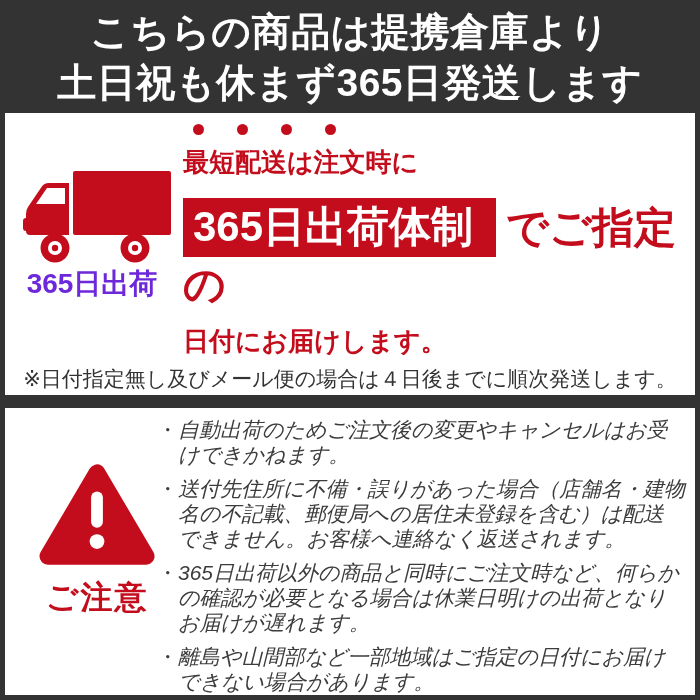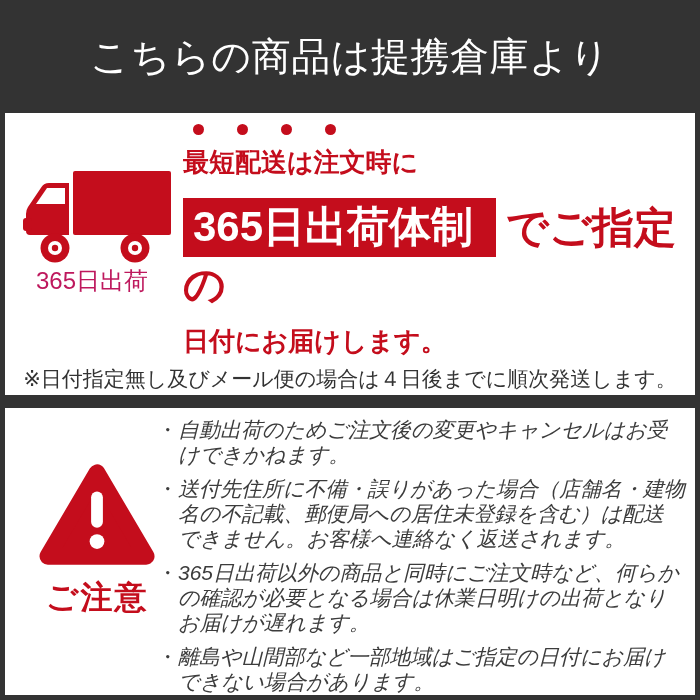--- a/index.html
+++ b/index.html
@@ -10,34 +10,34 @@
   }
   .canvas {
     position:relative; width:700px; height:700px;
     background:#333333; overflow:hidden;
   }
 
   
   .header {
     position:absolute; left:0; top:0; width:700px; height:113px;
     display:flex; flex-direction:column; justify-content:center; align-items:center;
-    color:#ffffff; font-weight:normal; font-size:39px; line-height:51px;
+    color:#ffffff; font-weight:bold; font-size:39px; line-height:51px;
     letter-spacing:0.5px; text-align:center;
   }
 
   
   .panel-shipping {
     position:absolute; left:5px; top:113px; width:690px; height:282px;
     background:#ffffff;
   }
   .truck-wrap { position:absolute; left:18px; top:58px; width:150px; }
   .truck-wrap svg { display:block; width:150px; height:98px; }
   .truck-label {
     position:absolute; left:6px; top:152px; width:162px;
-    text-align:center; color:#be185d; font-size:24px; font-weight:400;
+    text-align:center; color:#6d28d9; font-size:28px; font-weight:700;
   }
   .ship-content { position:absolute; left:178px; top:8px; width:500px; }
   .dots { height:12px; margin-left:10px; margin-bottom:3px; }
   .dots .dot {
     display:inline-block; width:11px; height:11px; border-radius:50%;
     background:#c40d1c; margin-right:33px;
   }
   .red-headline {
     color:#c40d1c; font-weight:bold; font-size:26px; line-height:53px;
     white-space:nowrap;
@@ -81,20 +81,21 @@
   .caution-list .marker { flex:0 0 20px; }
   .caution-list .item-text { flex:1;font-style:italic; }
 </style>
 </head>
 <body>
 
 <div class="canvas">
 
   <div class="header">
     <div>こちらの商品は提携倉庫より</div>
+    <div>土日祝も休まず365日発送します</div>
   </div>
 
   <div class="panel-shipping">
 
     <div class="truck-wrap">
       <svg viewBox="0 0 150 98" xmlns="http://www.w3.org/2000/svg" aria-hidden="true">
         <g fill="#c40d1c">
           <rect x="50" y="0" width="98" height="64" rx="2"></rect>
           <path d="M46,12 L26,12 Q21,12 18.5,16 L5,36 Q3,39 3,43 L3,60 Q3,64 7,64 L46,64 Z"></path>
           <rect x="0" y="47" width="9" height="13" rx="3"></rect>

